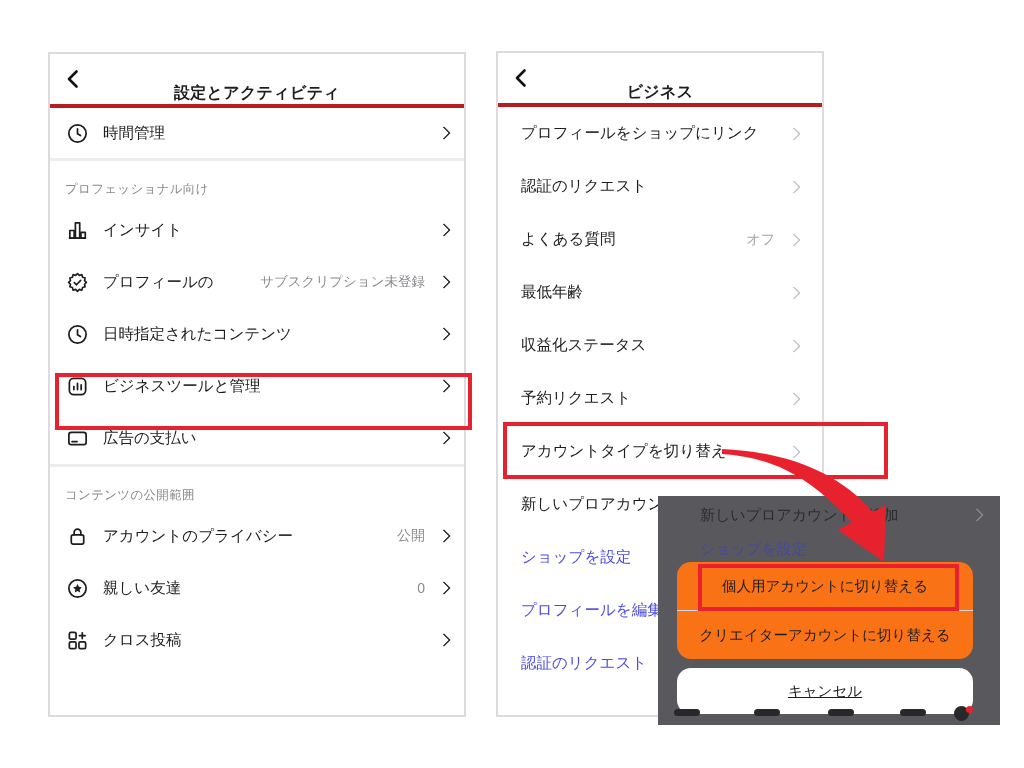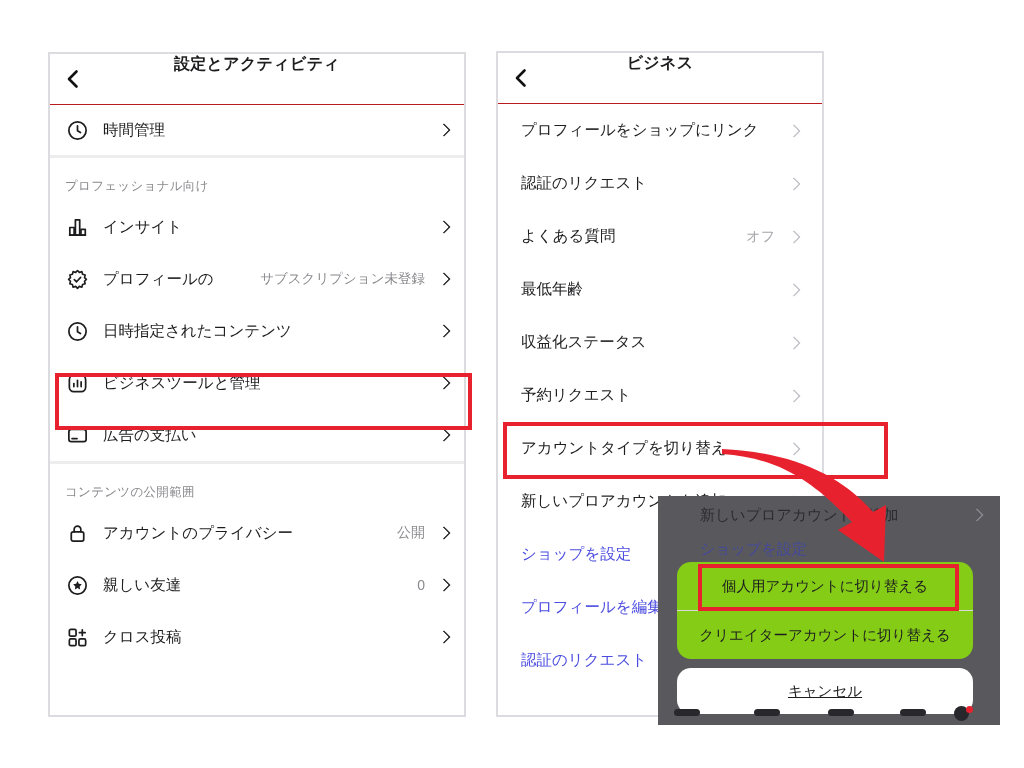--- a/index.html
+++ b/index.html
@@ -6,21 +6,21 @@
   body{
     width:1024px;height:768px;background:#ffffff;position:relative;overflow:hidden;
     font-family:"Liberation Sans","DejaVu Sans",sans-serif;
     -webkit-font-smoothing:antialiased;color:#1d1d1f;
   }
   .phone{
     position:absolute;background:#fff;border:2px solid #dcdce0;box-sizing:border-box;z-index:1;
   }
   .phone.left{left:48px;top:52px;width:418px;height:665px;}
   .phone.right{left:496px;top:51px;width:328px;height:666px;}
-  .hdr{position:relative;height:50px;border-bottom:1px solid #b91c1c;display:flex;align-items:flex-start;justify-content:center;}
+  .hdr{position:relative;height:50px;border-bottom:4px solid #b91c1c;display:flex;align-items:flex-end;justify-content:center;}
   .hdr .title{font-size:16px;font-weight:700;letter-spacing:.3px;}
   .backbtn{position:absolute;left:12px;top:13px;width:24px;height:24px;cursor:pointer;}
   .rows{display:flex;flex-direction:column;}
   .row{display:flex;align-items:center;box-sizing:border-box;}
   .phone.left .row{height:52px;padding:0 15px;}
   .phone.left .row.first{height:50px;}
   .phone.right .row{height:53px;padding:0 23px;}
   .row .icon{width:25px;height:25px;margin-right:13px;flex:0 0 auto;display:flex;align-items:center;justify-content:center;}
   .row .lbl{flex:1;font-size:15.5px;color:#1d1d1f;white-space:nowrap;overflow:hidden;}
   .row .lbl.twol{line-height:1.45;font-size:15.5px;}
@@ -34,21 +34,21 @@
   .sect{padding:20px 15px 6px 15px;font-size:12.5px;color:#8a8a8e;letter-spacing:.3px;}
   .row.link .lbl{color:#4b4ce0;}
   
   .overlay{
     position:absolute;left:658px;top:496px;width:342px;height:229px;
     background:#59595d;z-index:5;overflow:hidden;
   }
   .dimrow{position:absolute;left:42px;top:7px;right:18px;display:flex;align-items:center;height:24px;}
   .dimrow .lbl{flex:1;font-size:15px;color:#2b2b30;white-space:nowrap;overflow:hidden;}
   .dimlink{position:absolute;left:42px;top:44px;font-size:15px;color:#44489e;white-space:nowrap;}
-  .sheet{position:absolute;left:19px;top:66px;width:296px;background:#84cc16;border-radius:14px;overflow:hidden;}
+  .sheet{position:absolute;left:19px;top:66px;width:296px;background:#f97316;border-radius:14px;overflow:hidden;}
   .sheet .opt{height:48px;display:flex;align-items:center;justify-content:center;font-size:14.5px;color:#1d1d1f;cursor:pointer;}
   .sheet .opt + .opt{border-top:1px solid #d9d9dd;}
   .cancel{position:absolute;left:19px;top:172px;width:296px;height:46px;background:#fff;border-radius:14px;
     display:flex;align-items:center;justify-content:center;font-size:14.5px;color:#1d1d1f;cursor:pointer;text-decoration:underline;}
   .tabhint{position:absolute;background:#28282c;border-radius:4px;width:26px;height:7px;top:213px;}
   .tabdot{position:absolute;width:7px;height:7px;border-radius:50%;top:210px;}
   .tabcirc{position:absolute;width:15px;height:15px;border-radius:50%;background:#28282c;top:210px;}
   
   .anno{position:absolute;left:0;top:0;z-index:9;pointer-events:none;}
 </style>

